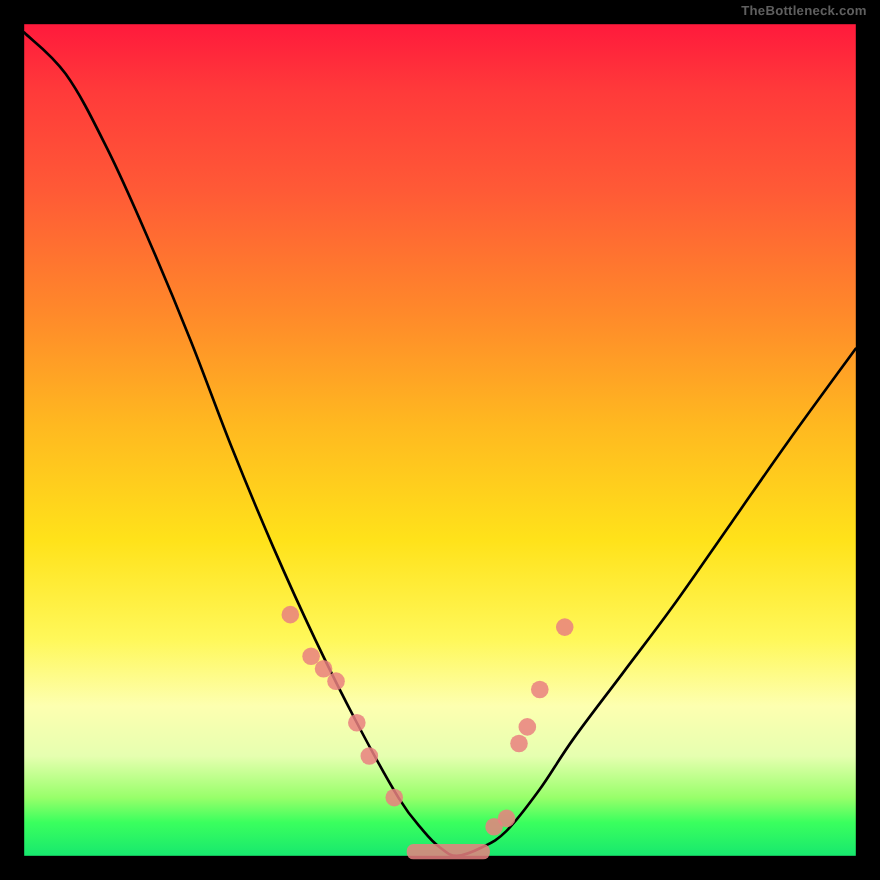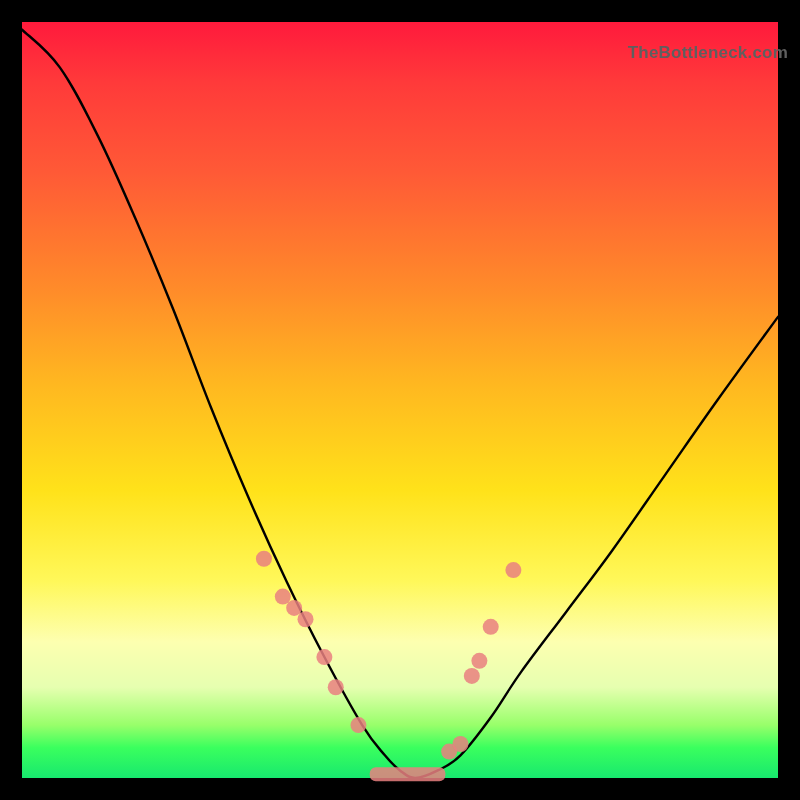--- a/index.html
+++ b/index.html
@@ -37,25 +37,24 @@
       #e6ffb0 88%,
       #98ff6a 93%,
       #3aff5e 96%,
       #17e86e 100%);
   }
   .watermark {
     position: absolute;
     top: 3px;
     right: 12px;
     font-family: Arial, Helvetica, sans-serif;
-    font-size: 17px;
+    font-size: 12px;
     font-weight: 600;
     color: #5f5f5f;
     letter-spacing: 0.2px;
-    margin-top: 40px;
   }
   svg.curve {
     position: absolute;
     left: 0;
     top: 0;
     width: 756px;
     height: 756px;
     overflow: visible;
   }
   .data-point {

